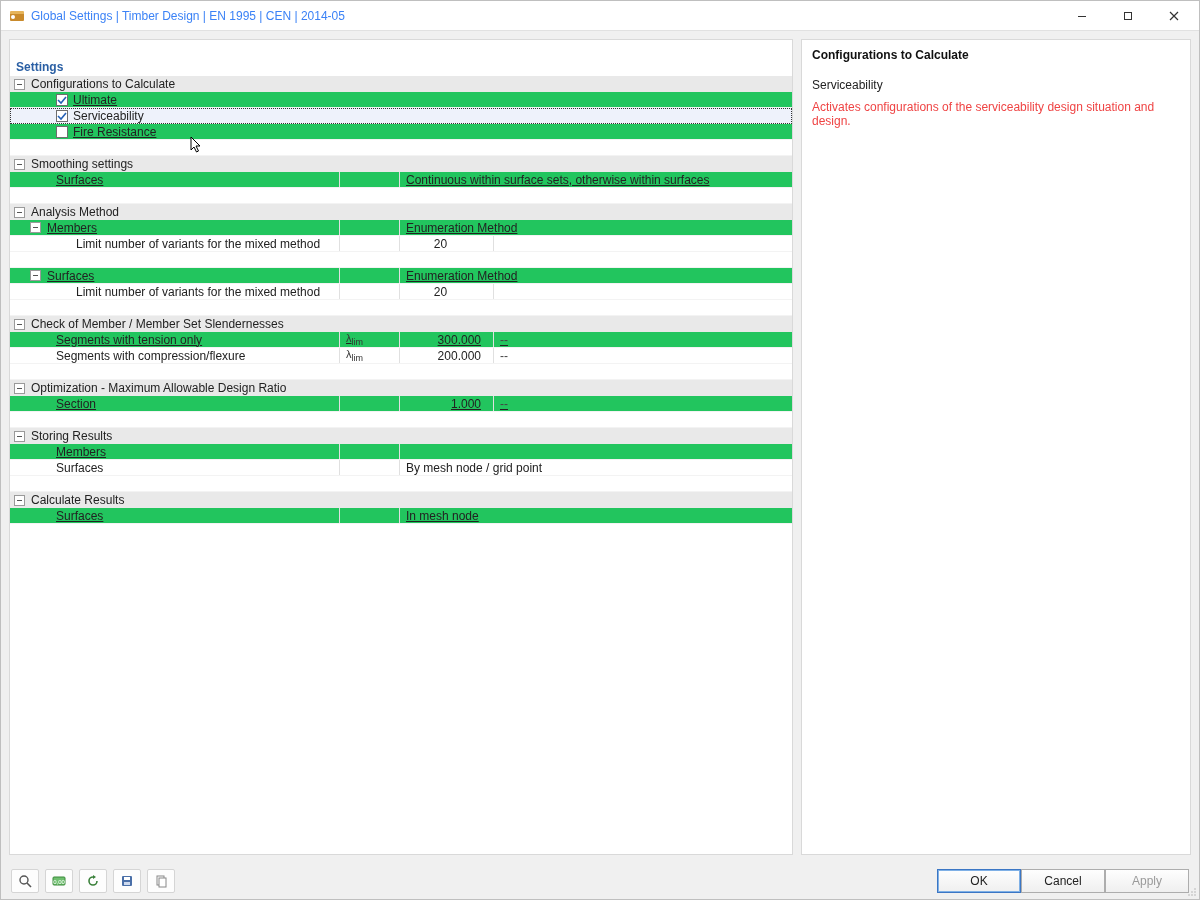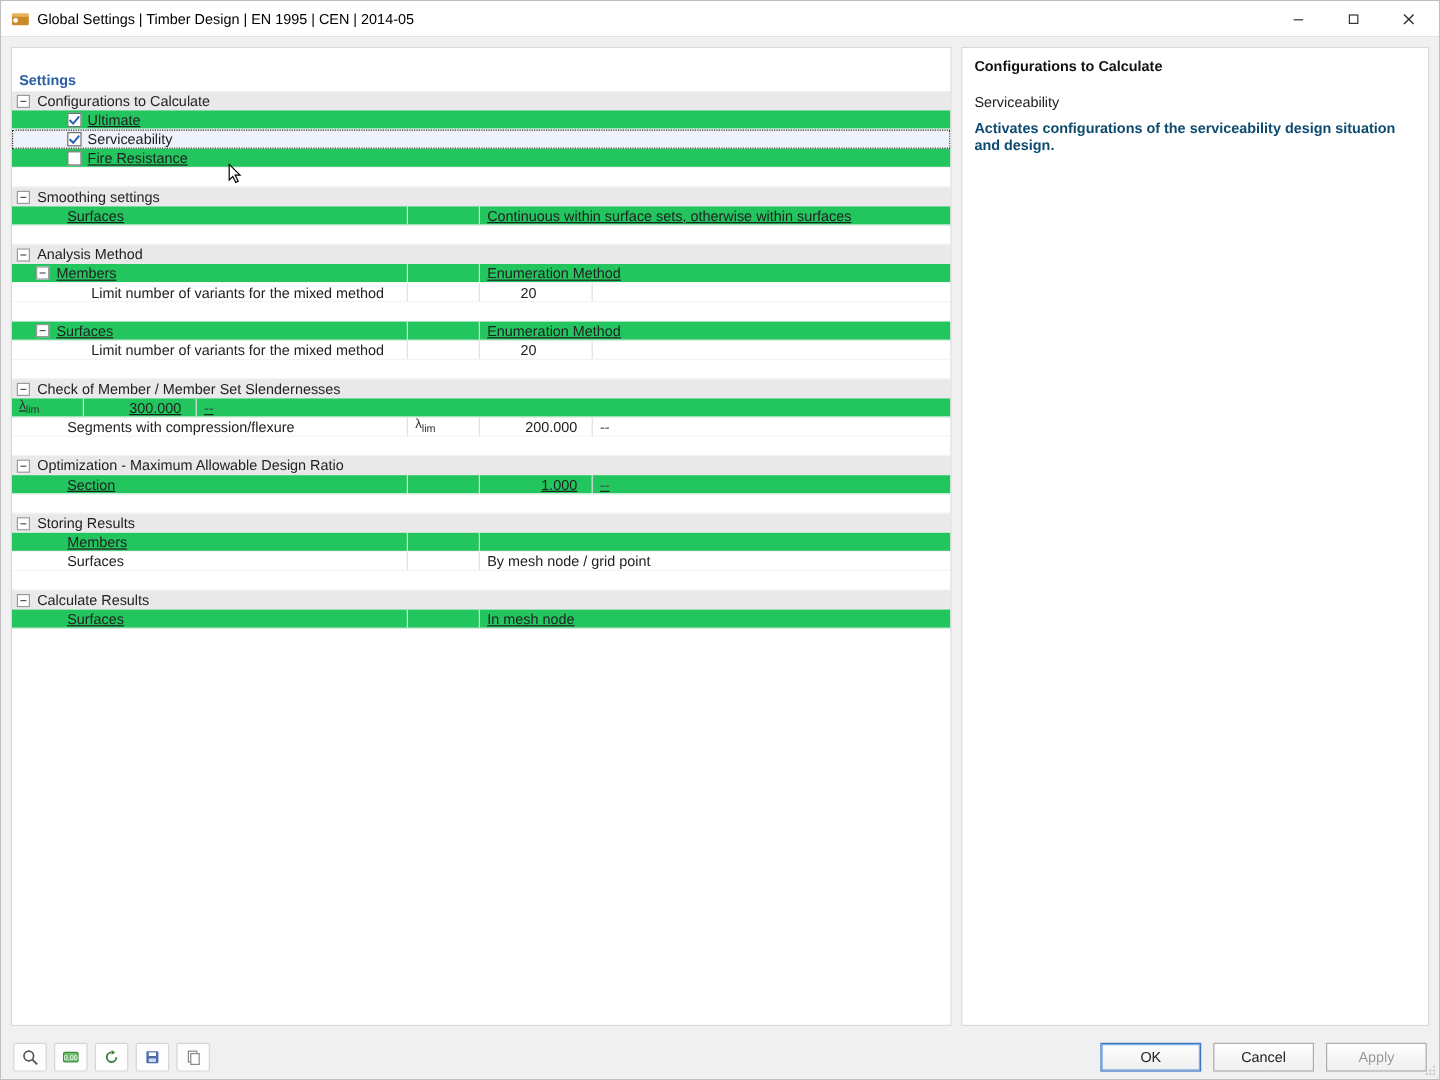--- a/index.html
+++ b/index.html
@@ -29,21 +29,21 @@
     background: #ffffff;
   }
   .titlebar .app-icon {
     width: 16px; height: 16px;
     margin-right: 6px;
     display: inline-flex;
   }
   .titlebar .title-text {
     flex: 1;
     font-size: 12px;
-    color: #000000;
+    color: #3b82f6;
   }
   .win-controls { display: flex; }
   .win-btn {
     width: 46px; height: 28px;
     display: flex; align-items: center; justify-content: center;
     cursor: default;
   }
   .win-btn svg { display: block; }
 
   .body {
@@ -191,22 +191,21 @@
   .right-title {
     font-weight: bold;
     color: #111;
     margin-bottom: 16px;
   }
   .right-sub {
     color: #222;
     margin-bottom: 8px;
   }
   .right-desc {
-    color: #0c4a6e;
-    font-weight: bold;
+    color: #ef4444;
   }
   .group-spacer {
     height: 16px;
     background: #fff;
     border-bottom: 1px solid #f3f3f3;
   }
 
   .footer {
     height: 36px;
     display:flex;
@@ -219,21 +218,20 @@
     border: 1px solid transparent;
     margin-right: 6px;
     display:inline-flex; align-items:center; justify-content:center;
     border-radius:2px;
     background: #fdfdfd;
     border:1px solid #d5d5d5;
   }
   .footer .spacer { flex:1; }
   .dlg-btn {
     width: 84px; height: 24px;
-    margin-left: 10px;
     border: 1px solid #adadad;
     background: linear-gradient(#fefefe,#efefef);
     display:inline-flex; align-items:center; justify-content:center;
     font-size: 12px;
     cursor: default;
   }
   .dlg-btn.primary {
     border: 1px solid #3b76c4;
     box-shadow: inset 0 0 0 1px #7fb0e6;
   }
@@ -378,20 +376,24 @@
           <div class="cell-unit"></div>
         </div>
 
         <div class="group-spacer"></div>
 
         <div class="group-header">
           <span class="minus"></span>
           <span class="label">Check of Member / Member Set Slendernesses</span>
         </div>
         <div class="row odd">
+          <div class="cell-label">
+            <span class="tree-line tl2"></span>
+            <span>Segments with tension only</span>
+          </div>
           <div class="cell-sym">
             <span class="lambda"><span>λ</span><sub>lim</sub></span>
           </div>
           <div class="cell-val">300.000</div>
           <div class="cell-unit">--</div>
         </div>
         <div class="row even">
           <div class="cell-label">
             <span class="tree-line tl2"></span>
             <span>Segments with compression/flexure</span>

